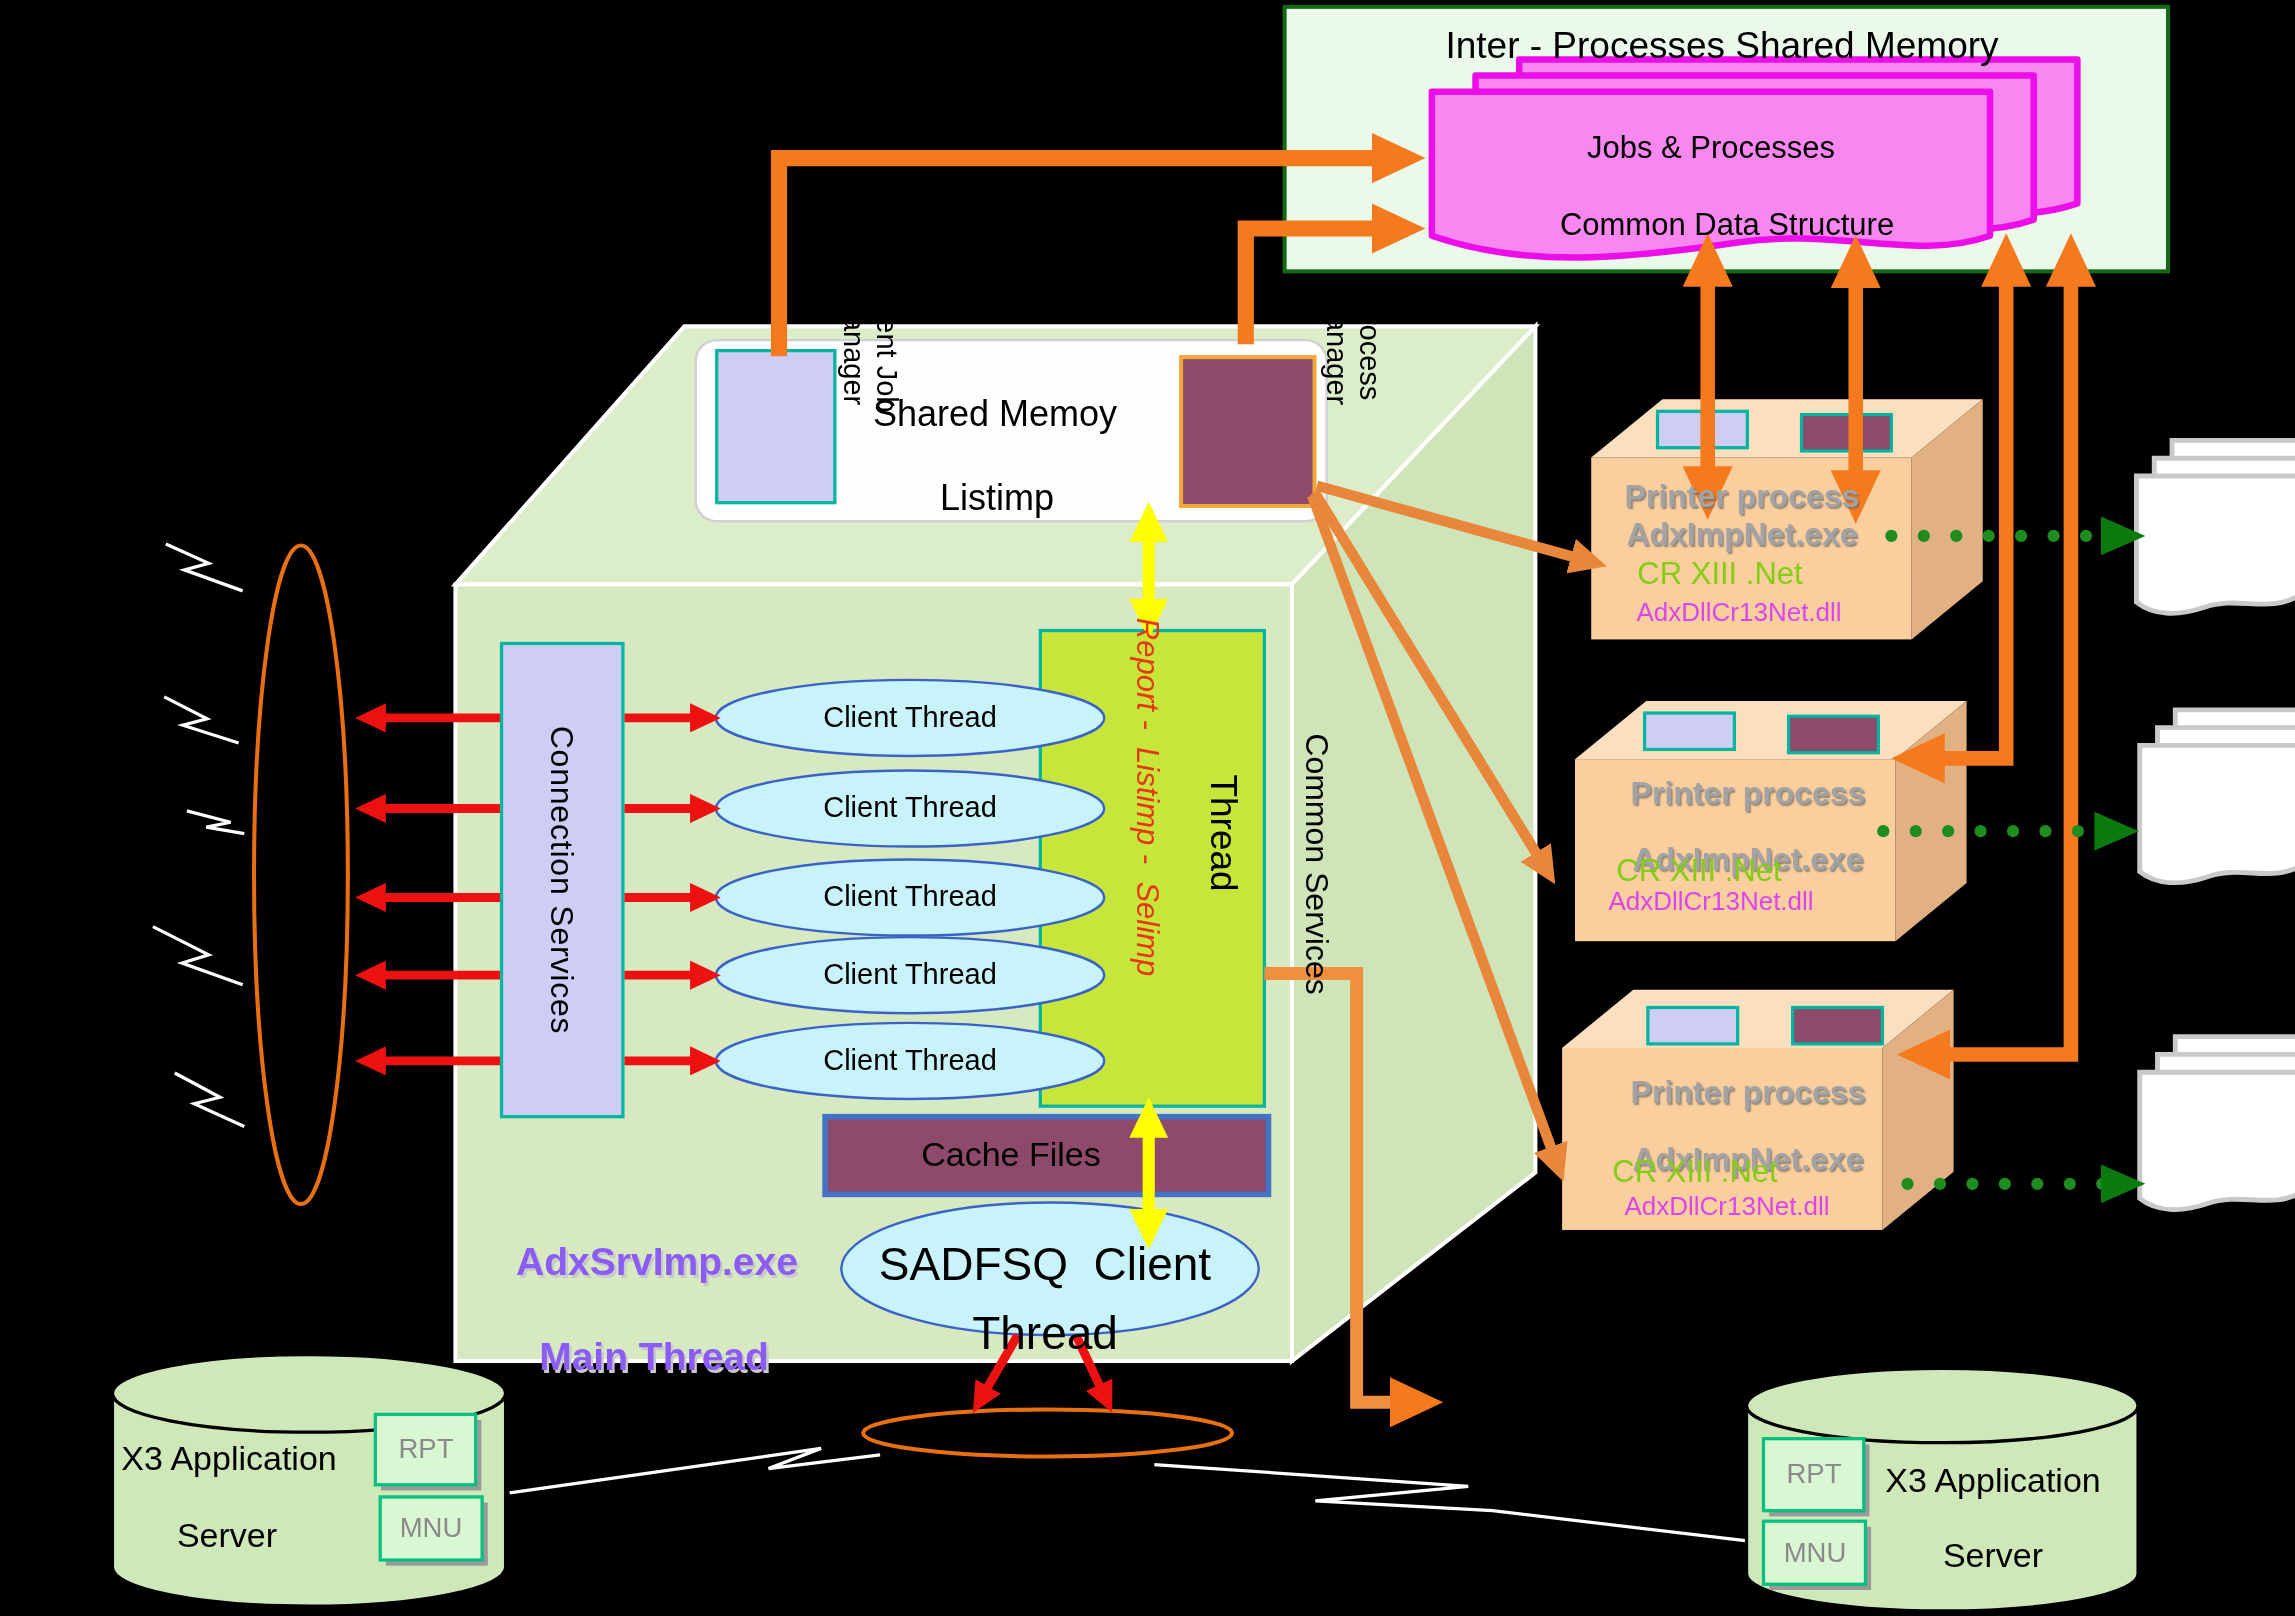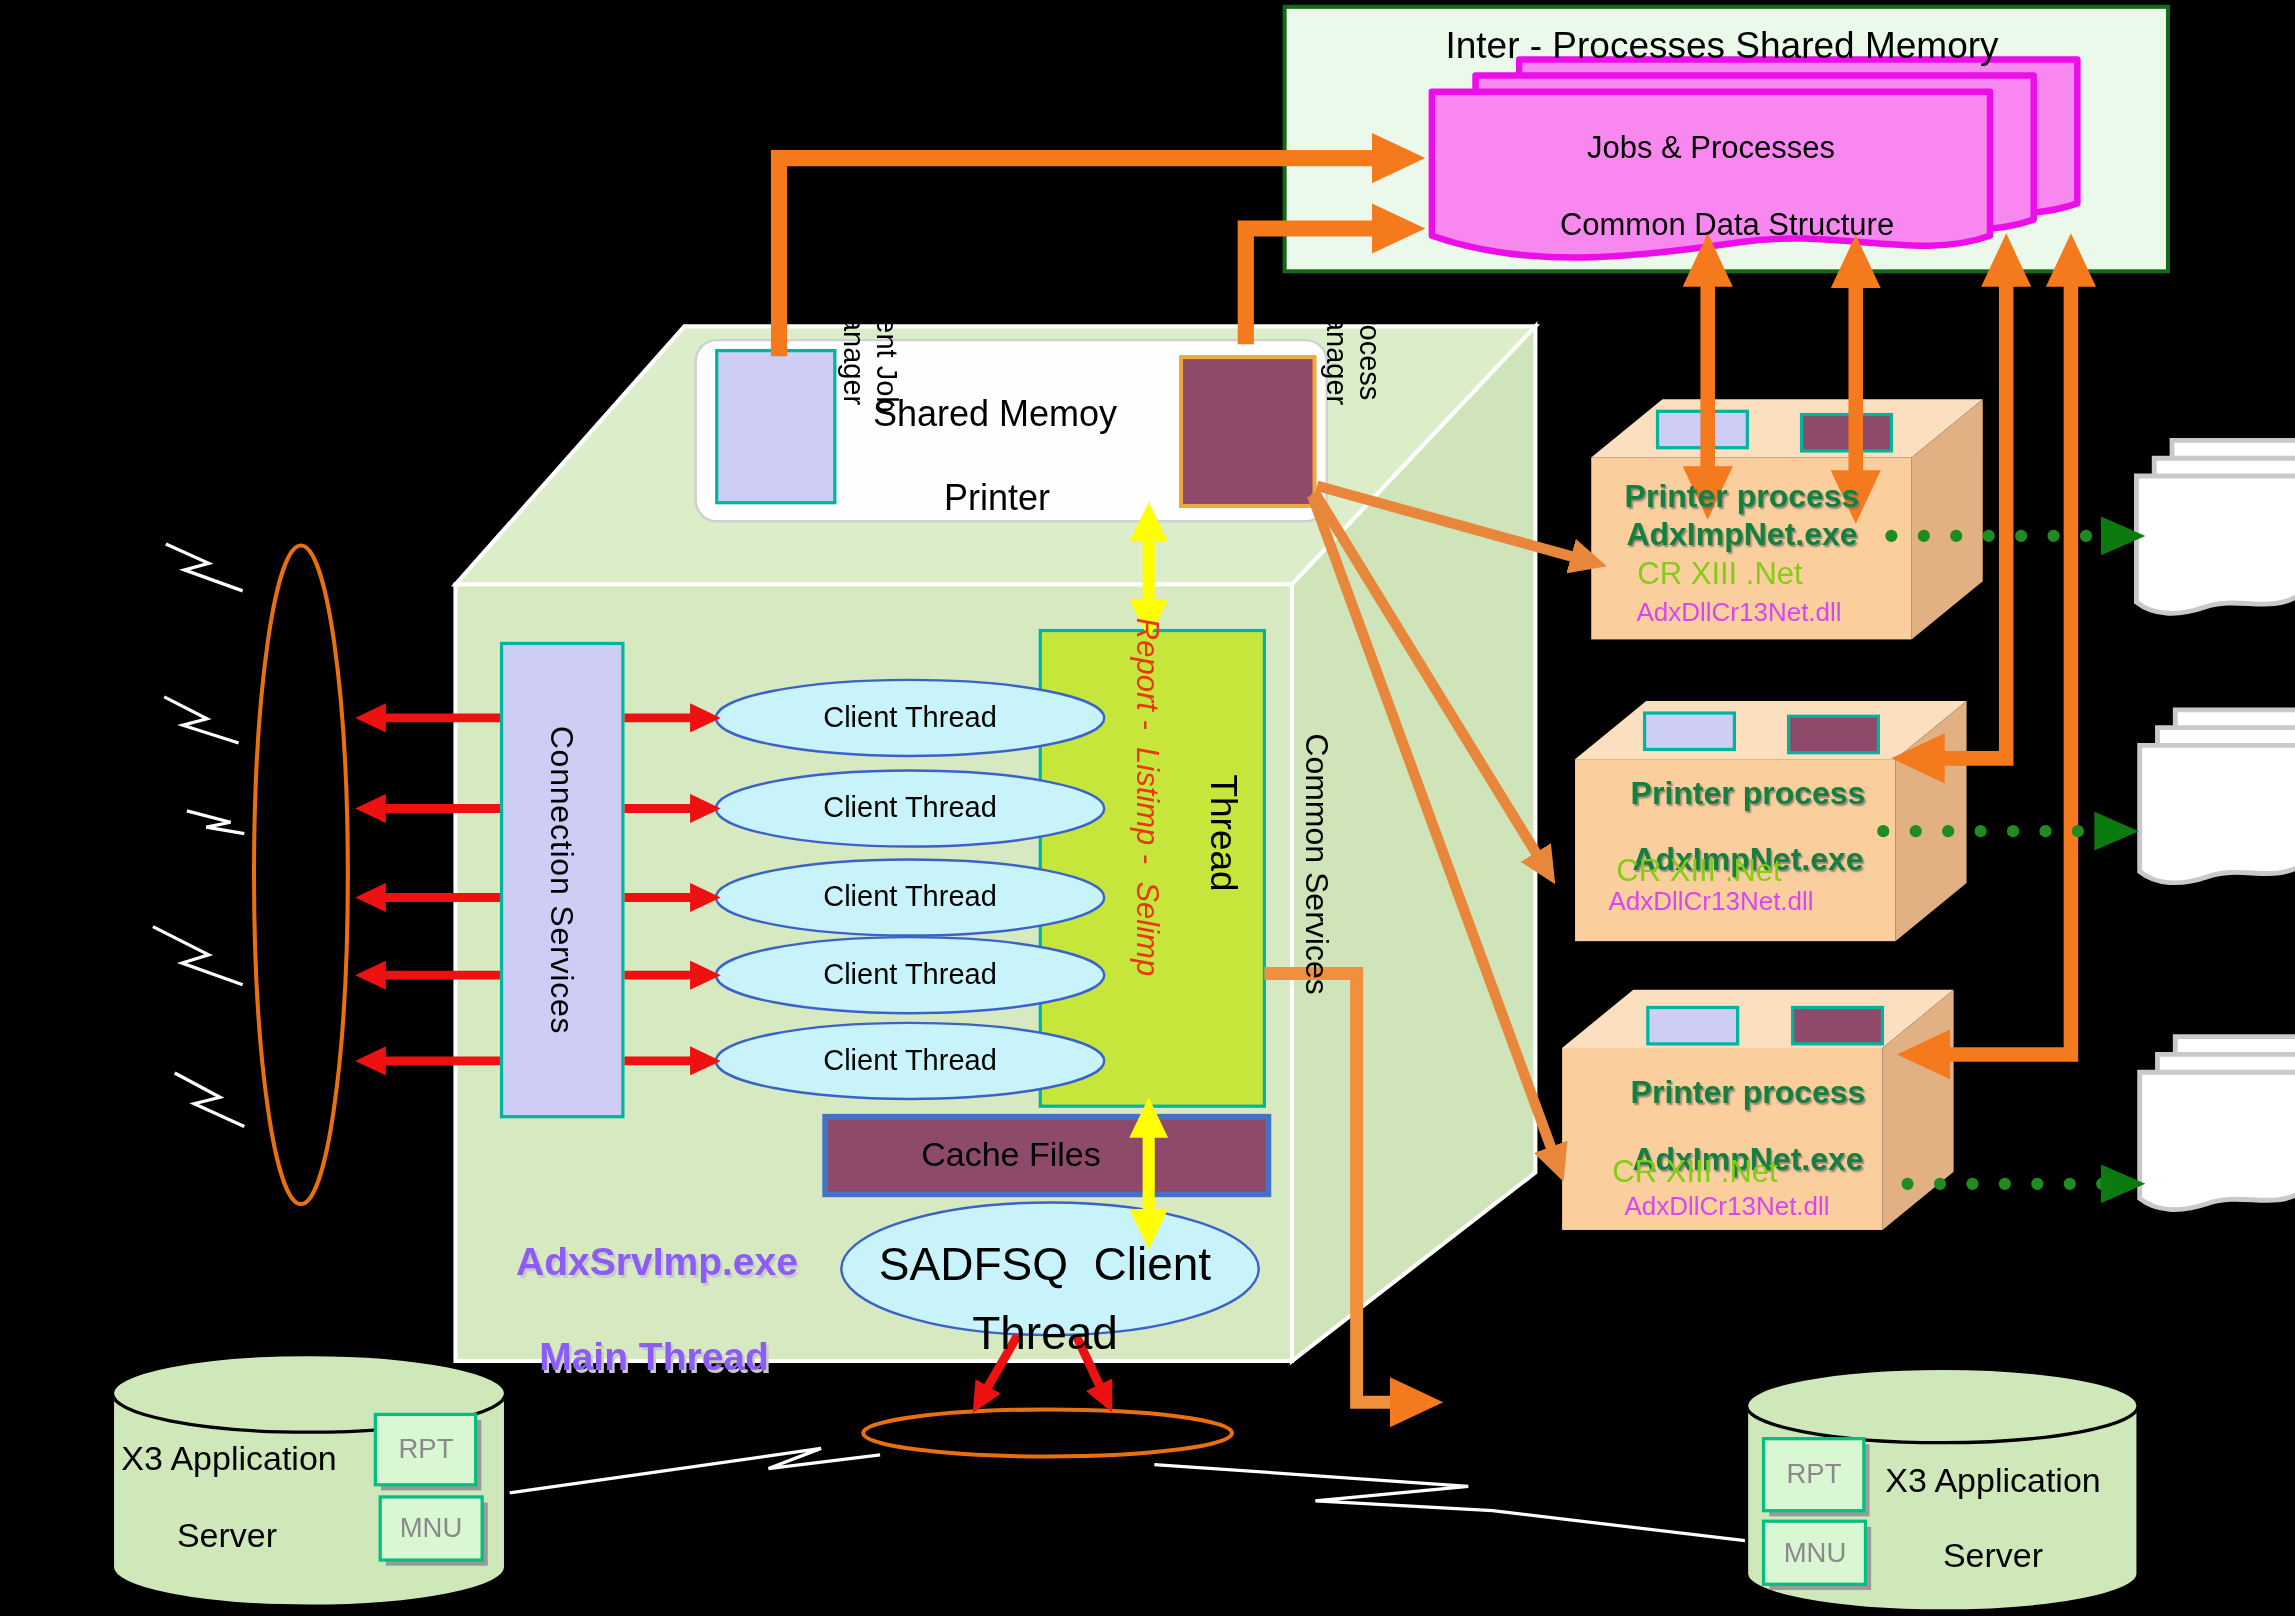--- a/index.html
+++ b/index.html
@@ -14,21 +14,21 @@
   .shared{font-size:36px;}
   .vslot{font-size:29px;white-space:normal;width:170px;}
   .conn{font-size:32px;letter-spacing:0.8px;}
   .ct{font-size:29px;}
   .redmod{font-size:31px;font-style:italic;color:#E8380D;}
   .threadlbl{font-size:37px;}
   .commonsvc{font-size:32px;}
   .cache{font-size:34px;}
   .sad{font-size:46px;}
   .purple{font-size:39px;font-weight:bold;color:#8b5cf6;text-shadow:2.4px 3.2px 0 #c9c9c9;}
-  .pgold{font-size:32px;font-weight:bold;color:#15803d;text-shadow:1.6px 2.4px 1.6px rgba(110,110,110,.75);}
+  .pgold{font-size:32px;font-weight:bold;color:#a3a3a3;text-shadow:1.6px 2.4px 1.6px rgba(110,110,110,.75);}
   .pblack{font-size:31px;color:#84cc16;}
   .pdll{font-size:26px;color:#d946ef;}
   .srv{font-size:34px;}
   .badge{font-size:27.5px;color:#8a8a8a;}
 </style>
 </head>
 <body>
 
 <div id="stage">
 <svg width="2295" height="1617" viewBox="0 0 2837 1998">
@@ -199,21 +199,21 @@
     <line x1="2328" y1="1027" x2="2592" y2="1027" marker-end="url(#mG)"></line>
     <line x1="2358" y1="1463" x2="2600" y2="1463" marker-end="url(#mG)"></line>
   </g>
 </svg>
 
 <div class="lbl title" style="left:1722px;top:46px;">Inter - Processes Shared Memory</div>
 <div class="lbl pinklbl" style="left:1711px;top:148px;">Jobs &amp; Processes</div>
 <div class="lbl pinklbl" style="left:1727px;top:225px;">Common Data Structure</div>
 
 <div class="lbl shared" style="left:995px;top:414px;">Shared Memoy</div>
-<div class="lbl shared" style="left:997px;top:498px;">Printer</div>
+<div class="lbl shared" style="left:997px;top:498px;">Listimp</div>
 <div class="lbl rot vslot" style="left:870px;top:348px;">Client Job Manager</div>
 <div class="lbl rot vslot" style="left:1353px;top:348px;">Process Manager</div>
 
 <div class="lbl rot conn" style="left:562px;top:880px;">Connection Services</div>
 
 <div class="lbl ct" style="left:910px;top:718px;">Client Thread</div>
 <div class="lbl ct" style="left:910px;top:808px;">Client Thread</div>
 <div class="lbl ct" style="left:910px;top:897px;">Client Thread</div>
 <div class="lbl ct" style="left:910px;top:975px;">Client Thread</div>
 <div class="lbl ct" style="left:910px;top:1061px;">Client Thread</div>

